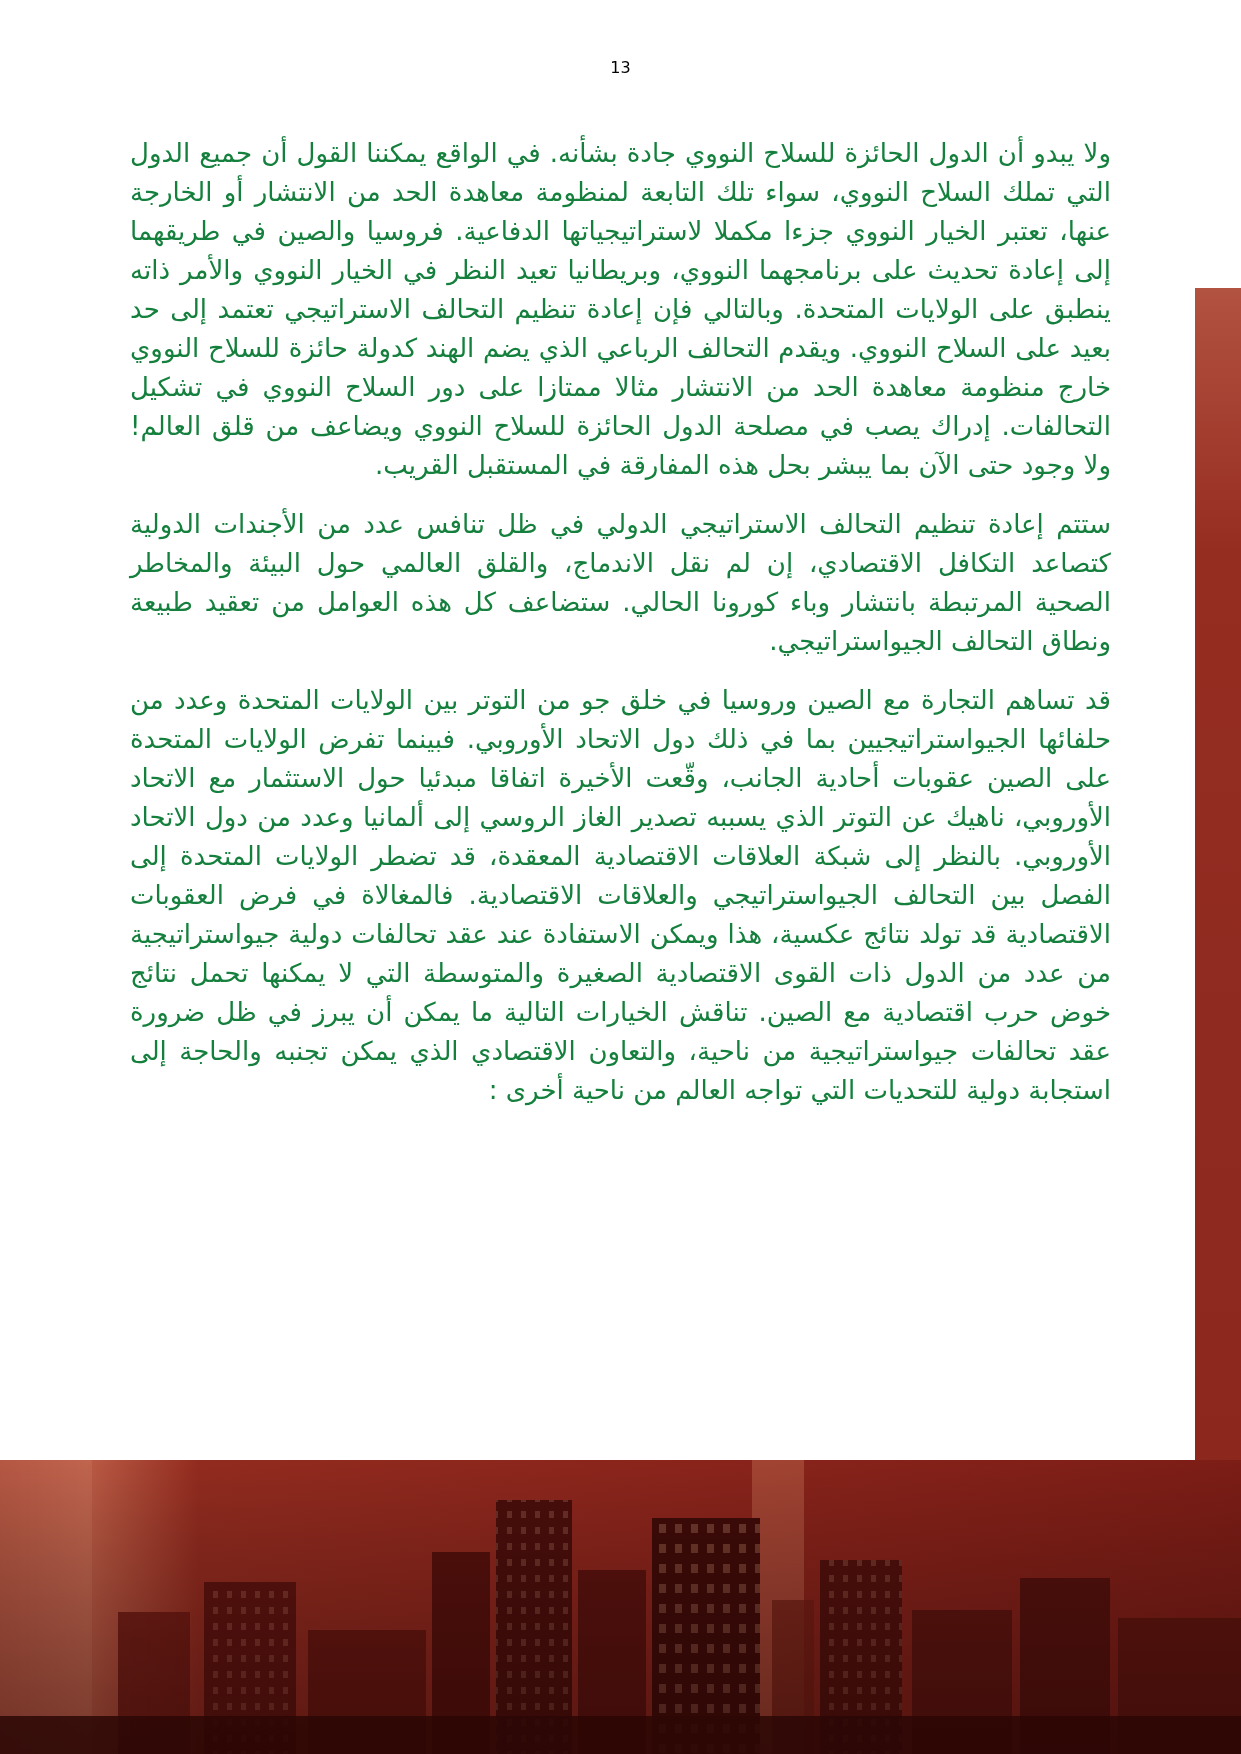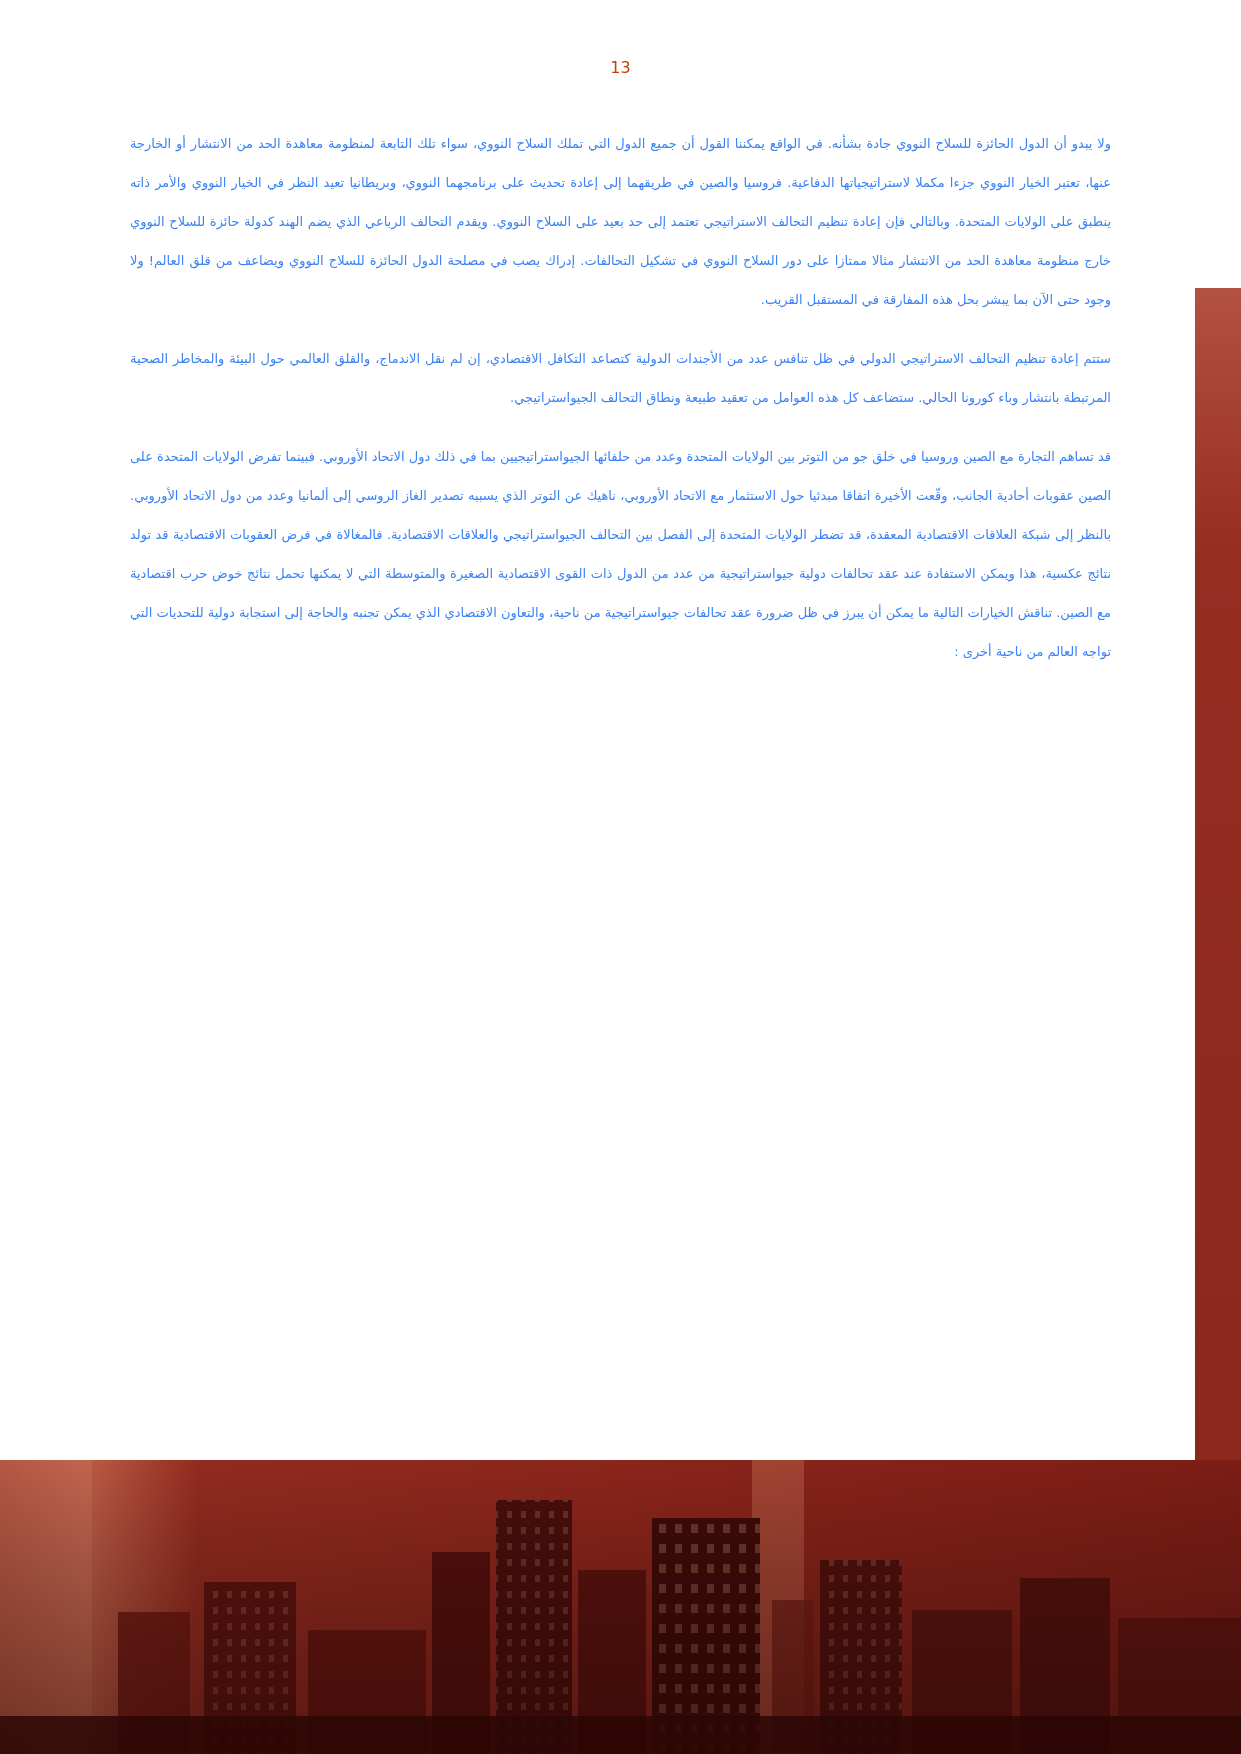--- a/index.html
+++ b/index.html
@@ -10,36 +10,36 @@
     background:#ffffff;
     overflow:hidden;
     font-family:"DejaVu Sans",sans-serif;
     color:#161616;
   }
   .page-number{
     position:absolute;
     top:58px;left:0;right:0;
     text-align:center;
     font-size:16px;
-    color:#c2410c;
+    color:#000000;
   }
   .article{
     position:absolute;
     top:124px;
     right:130px;
     left:130px;
     direction:rtl;
   }
   .article p{
-    margin:0 0 20px 0;
-    font-size:13px;
+    margin:10px 0 20px 0;
+    font-size:26px;
     line-height:39px;
     text-align:justify;
     text-justify:inter-word;
-    color:#3b82f6;
+    color:#15803d;
   }
   .side-strip{
     position:absolute;
     top:288px;
     right:0;
     width:46px;
     height:1466px;
     background:linear-gradient(180deg,#b25240 0%,#97niet 0%) ;
     background:linear-gradient(180deg,#b25240 0%,#962d21 18%,#8e2a20 55%,#8a251c 100%);
   }

